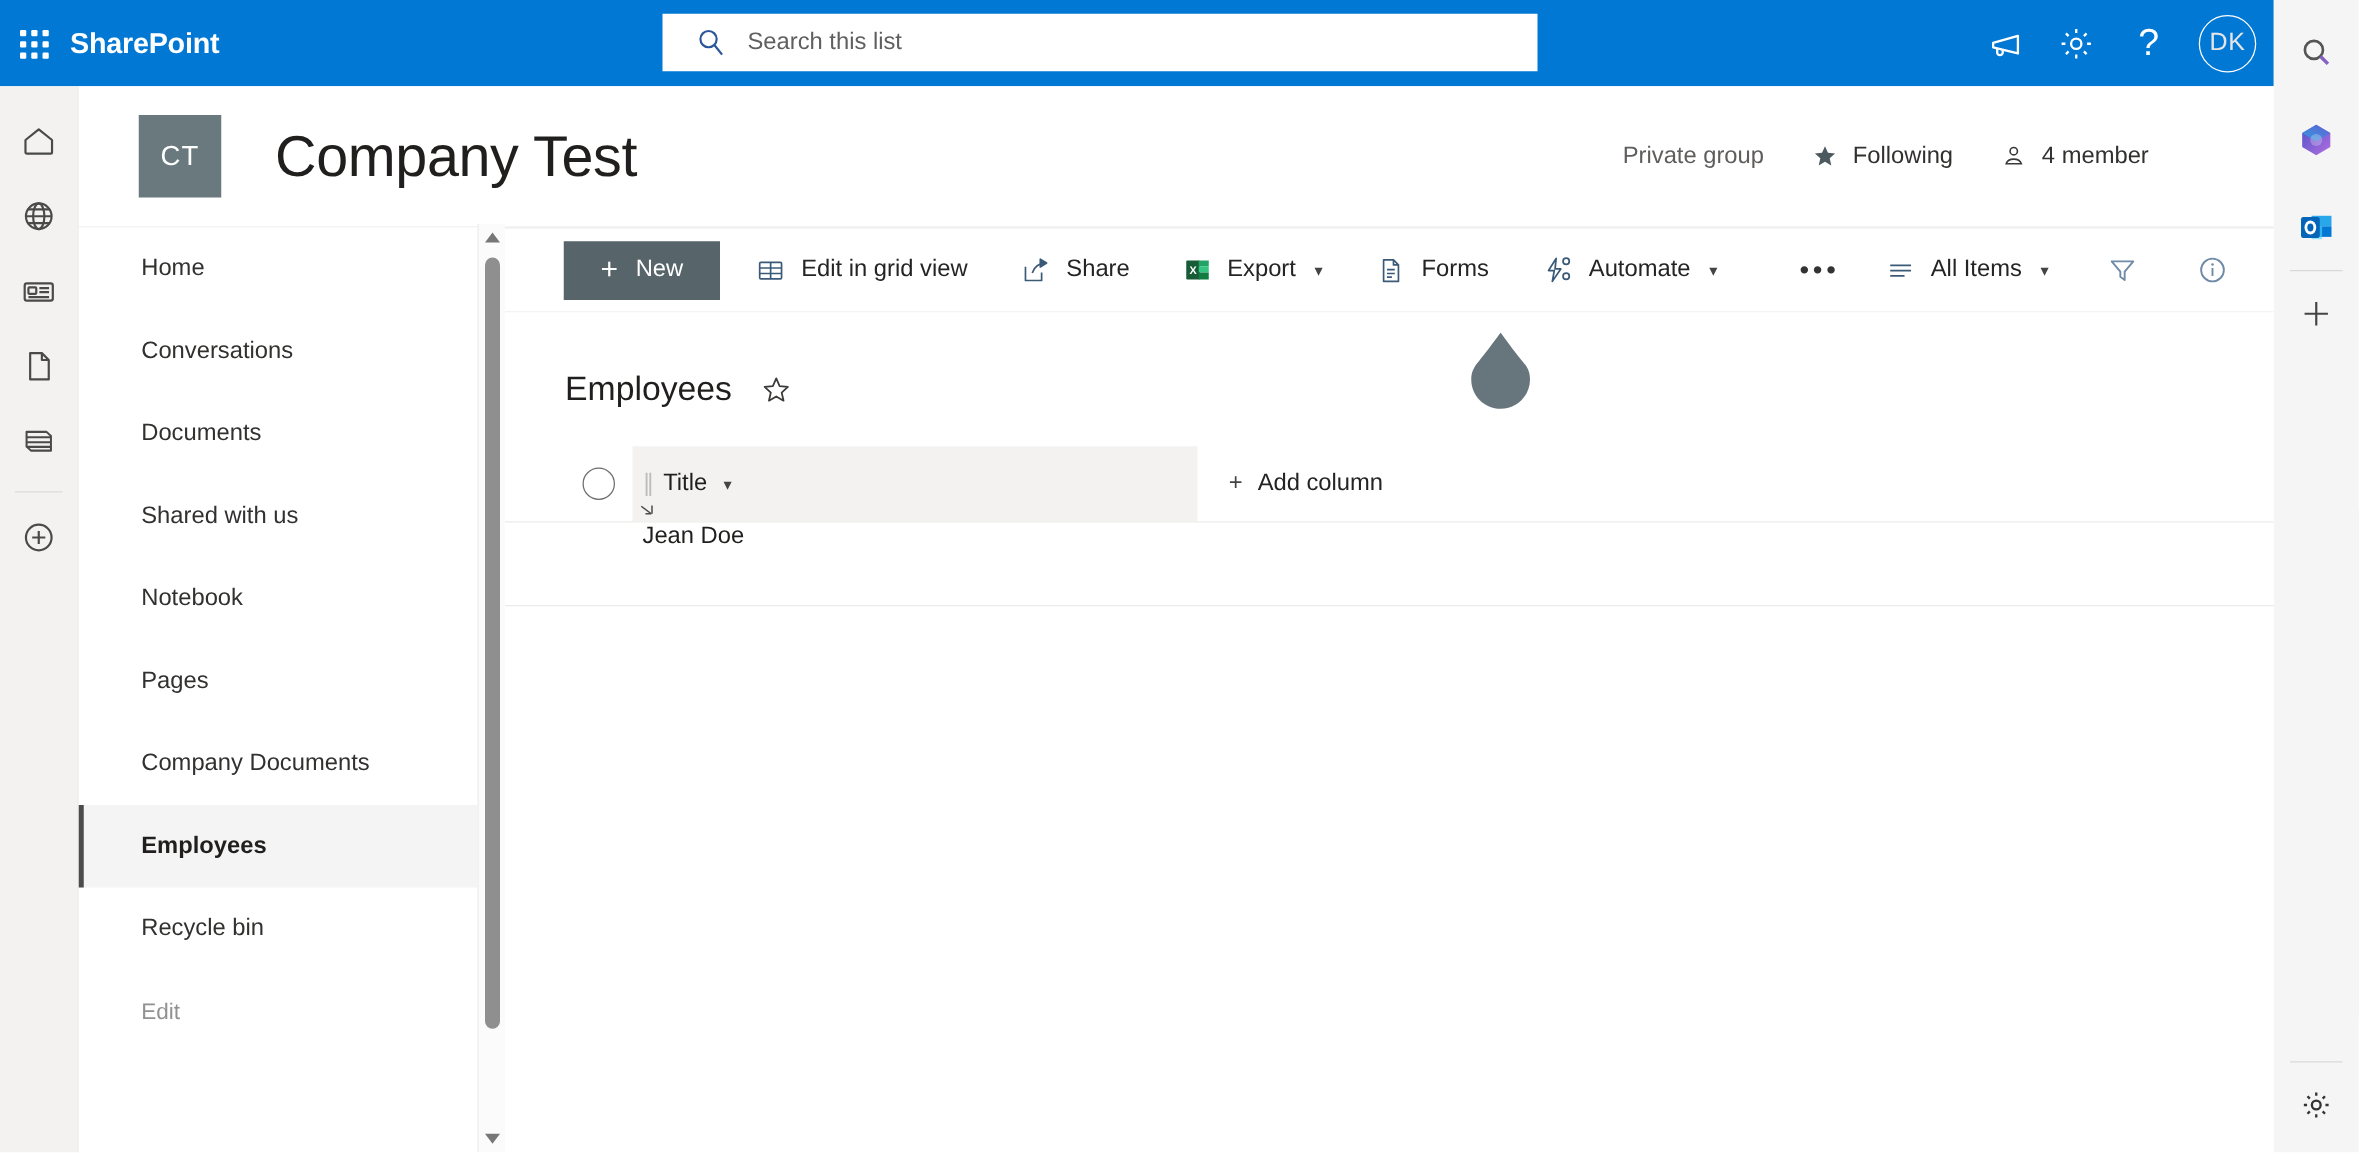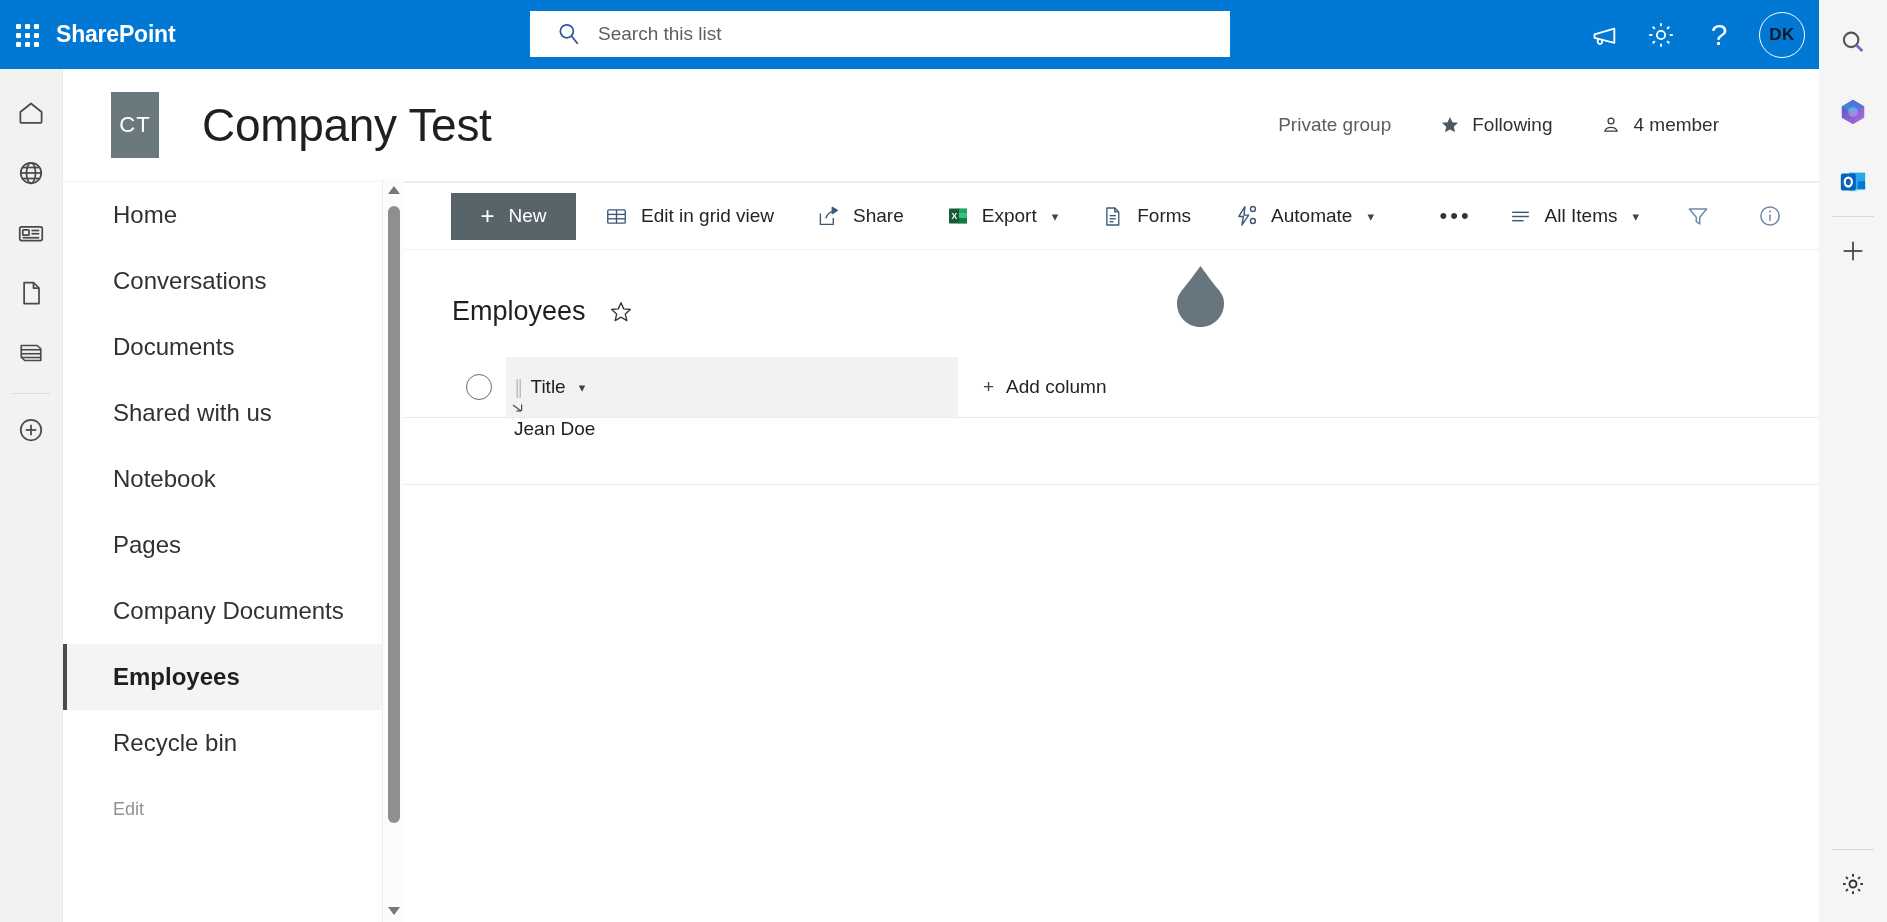--- a/index.html
+++ b/index.html
@@ -38,21 +38,21 @@
     padding-right:14px; gap:10px;
   }
   .suite-icon {
     width:48px; height:48px; display:flex; align-items:center; justify-content:center;
     cursor:pointer; color:#fff;
   }
   .suite-icon.q { font-size:30px; font-weight:400; }
   .avatar {
     width:46px; height:46px; border-radius:50%; border:1.6px solid #fff;
     display:flex; align-items:center; justify-content:center;
-    color:#0f172a; font-size:17px; letter-spacing:0.5px; cursor:pointer; margin-left:6px;font-weight:bold;
+    color:#e5e5e5; font-size:20px; letter-spacing:0.5px; cursor:pointer; margin-left:6px;
   }
 
   
   .edgebar {
     position:absolute; right:0; top:0; width:68px; height:922px;
     background:#f5f5f5; display:flex; flex-direction:column; align-items:center;
   }
   .edgebar .eb-item {
     width:40px; height:40px; margin-top:0; display:flex; align-items:center;
     justify-content:center; cursor:pointer;
@@ -70,44 +70,44 @@
     cursor:pointer; color:#444;
   }
   .rail-sep { width:38px; height:1px; background:#dcdcdc; margin:10px 0 6px; }
 
   
   .siteheader {
     position:absolute; left:63px; top:69px; width:1756px; height:113px;
     background:#fff; display:flex; align-items:center; border-bottom:1px solid #f0f0f0;
   }
   .site-logo {
-    width:48px; height:66px; background:#69797e; color:#fff;
+    width:66px; height:66px; background:#69797e; color:#fff;
     display:flex; align-items:center; justify-content:center;
     font-size:22px; letter-spacing:1px; margin-left:48px; cursor:pointer;
   }
   .site-title {
     font-size:46px; color:#201f1e; font-weight:400; margin-left:43px;
     letter-spacing:-0.3px; cursor:pointer;
   }
   .site-meta {
-    position:absolute; right:100px; display:flex; align-items:center; gap:48px;
+    position:absolute; right:100px; display:flex; align-items:center; gap:38px;
     font-size:19px; color:#323130;
   }
   .site-meta .priv { color:#605e5c; }
   .meta-btn { display:flex; align-items:center; gap:11px; cursor:pointer; }
 
   
   .leftnav {
     position:absolute; left:63px; top:182px; width:341px; height:740px;
     background:#fff; border-right:1px solid #edebe9;
   }
   .nav-list { position:absolute; left:0; top:0; width:320px; }
   .nav-item {
     height:66px; display:flex; align-items:center; padding-left:50px;
-    font-size:24px; color:#323130; cursor:pointer; position:relative;
+    font-size:19px; color:#323130; cursor:pointer; position:relative;
   }
   .nav-item.selected { background:#f4f4f4; font-weight:700; color:#201f1e; }
   .nav-item.selected:before {
     content:""; position:absolute; left:0; top:0; width:4px; height:100%;
     background:#4b4b4b;
   }
   .nav-item.edit { color:#919191; font-size:18px; }
   
   .navscroll {
     position:absolute; left:319px; top:-3px; width:22px; height:743px;

